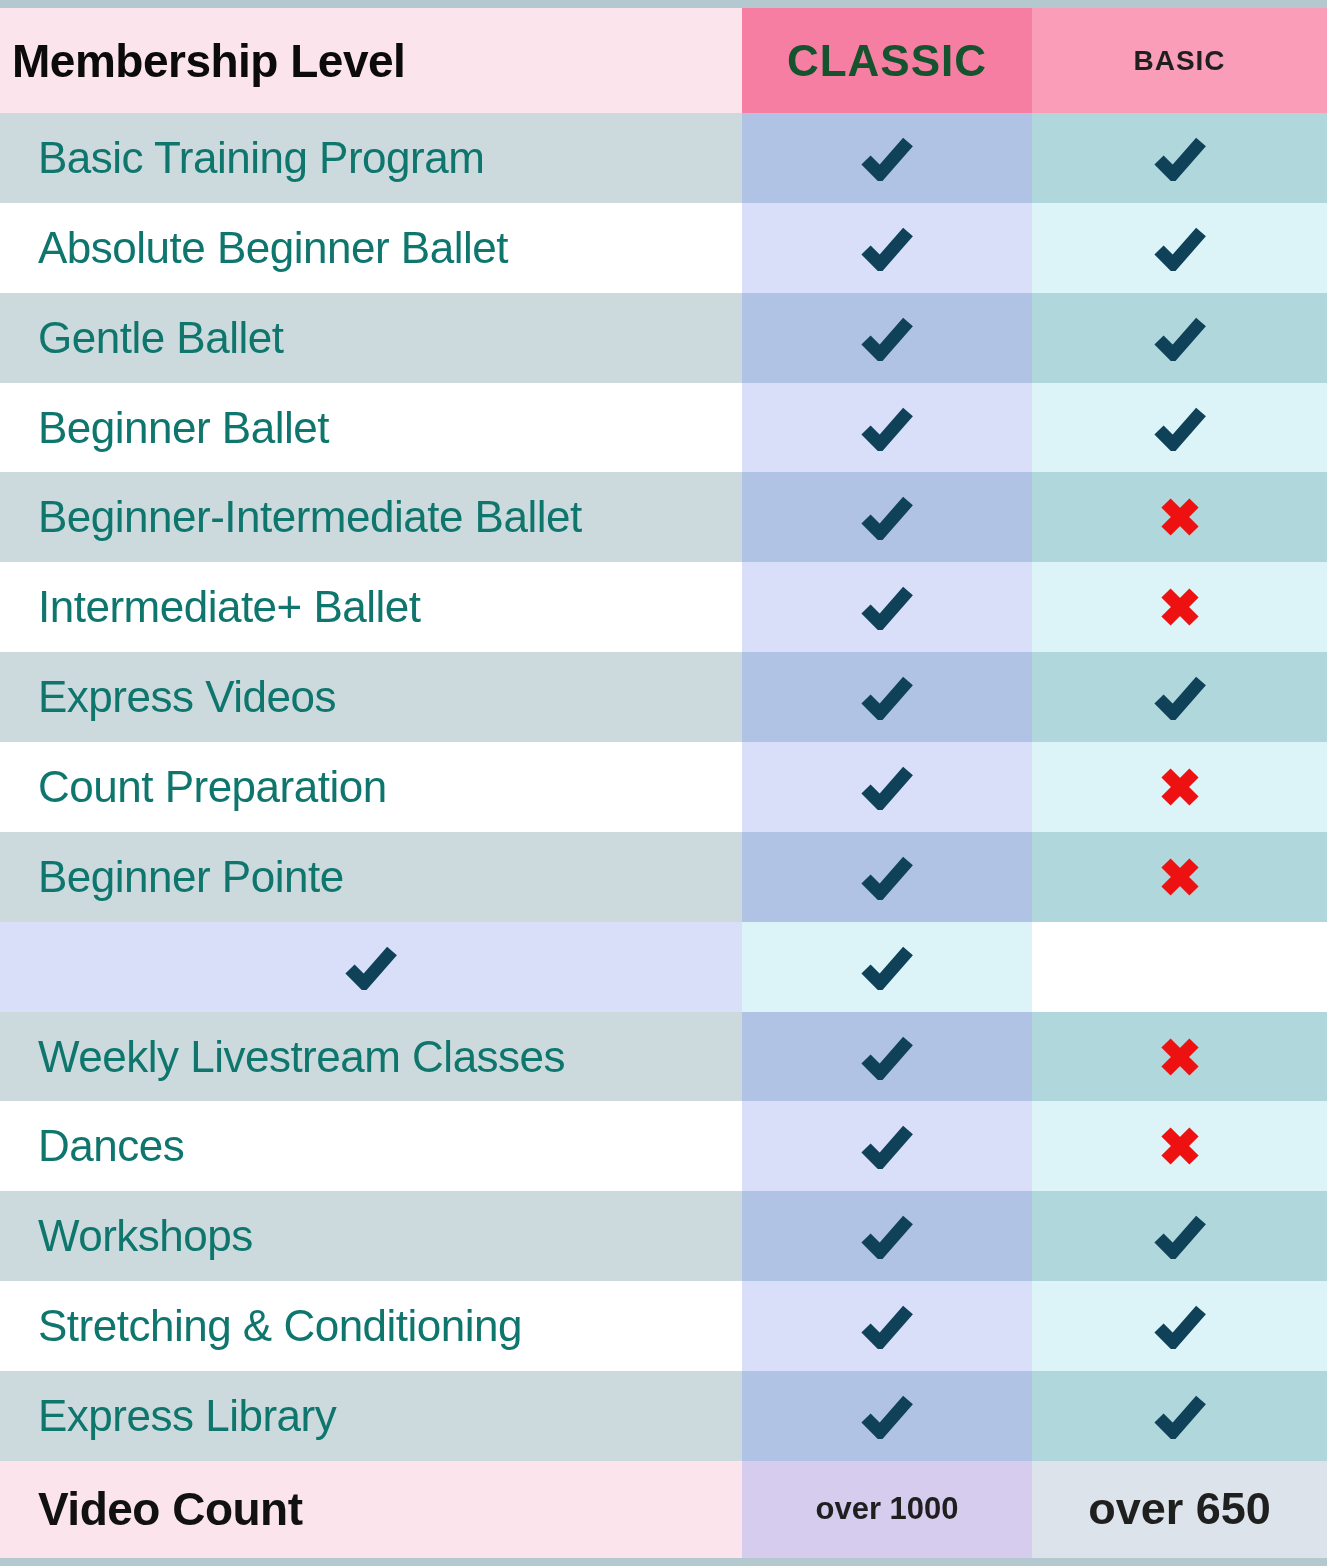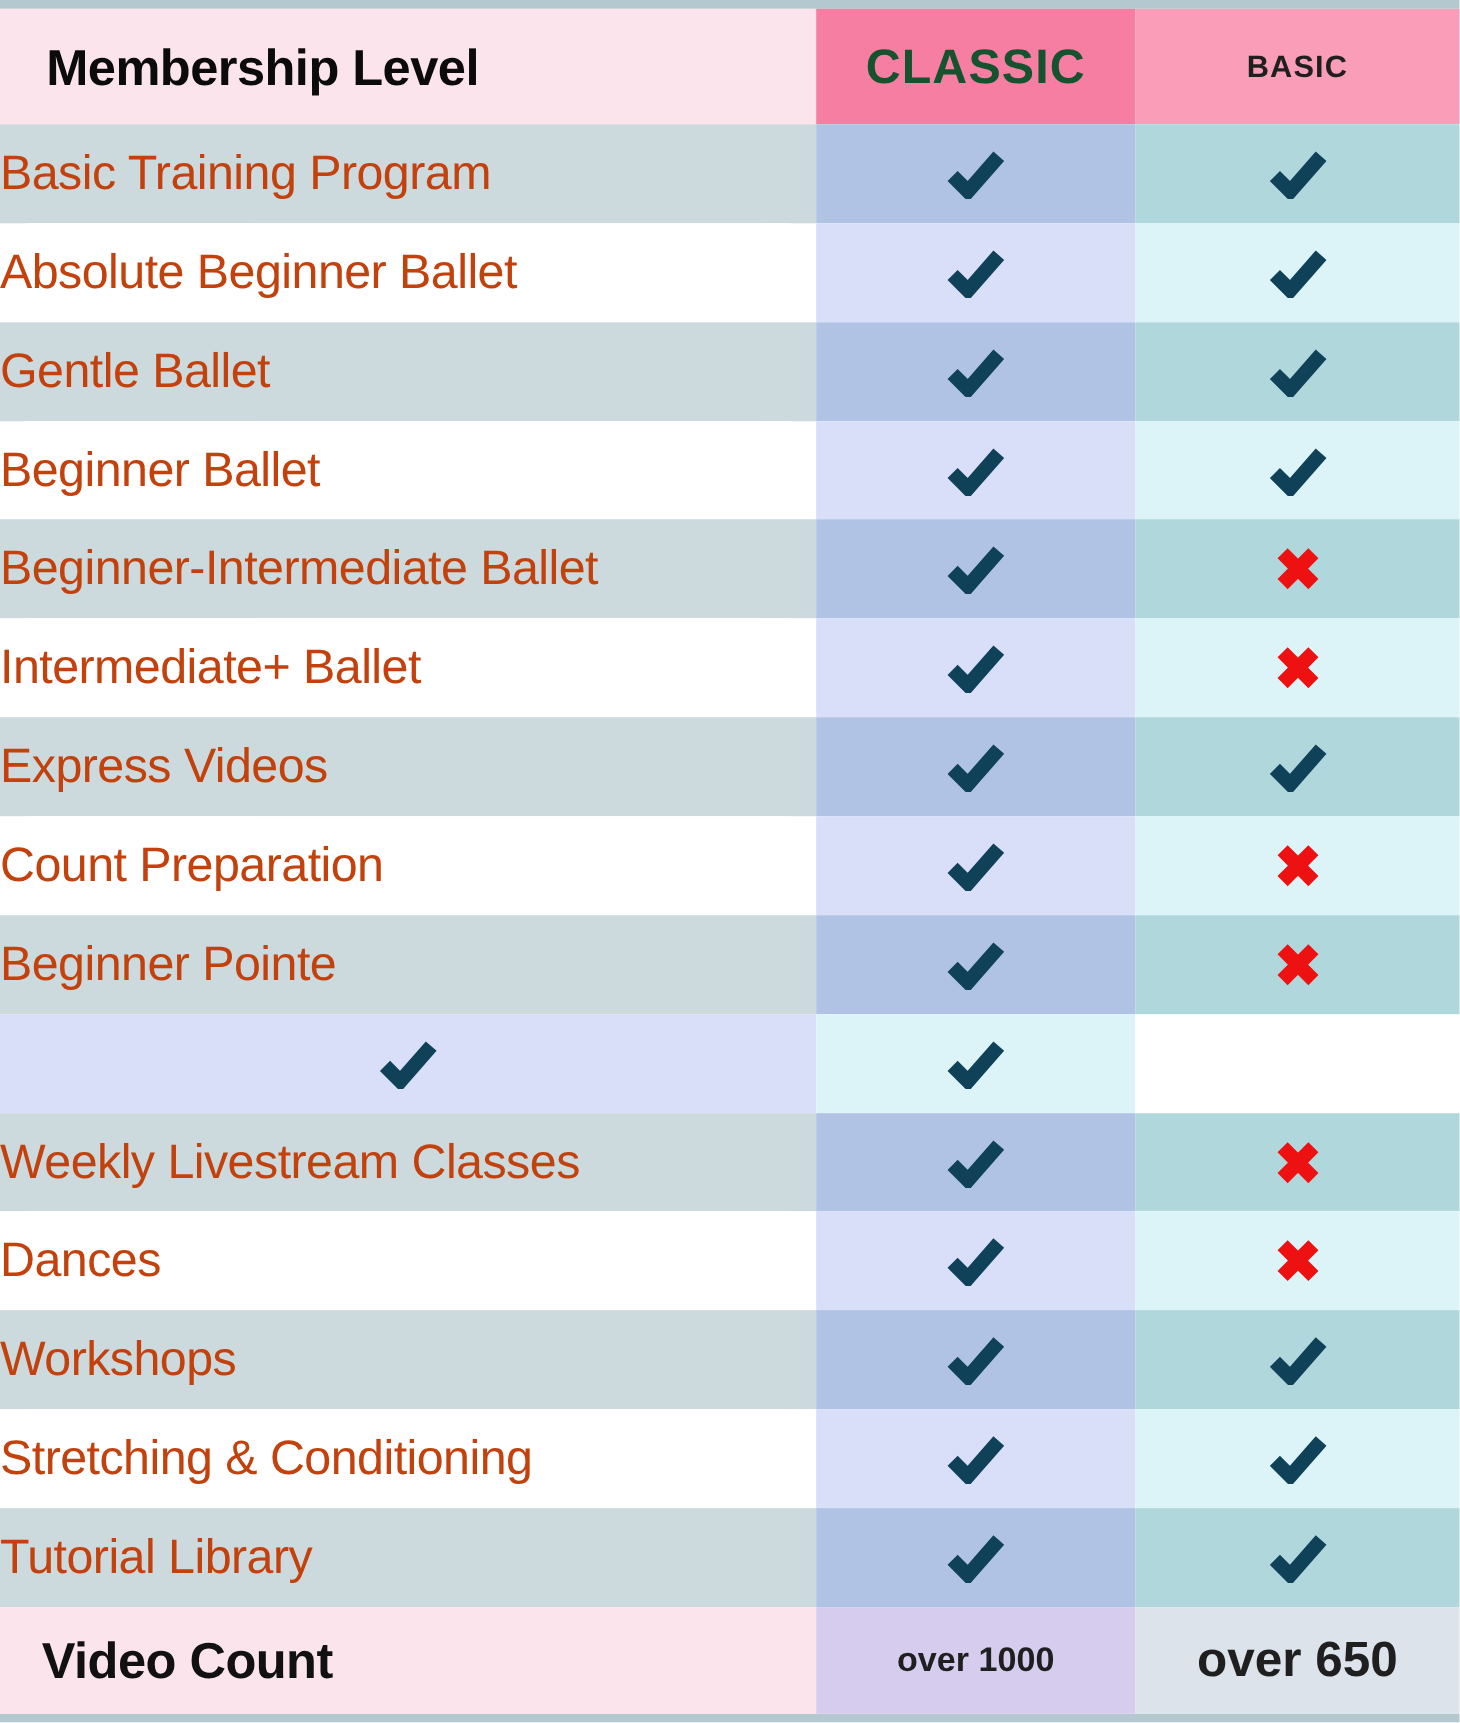--- a/index.html
+++ b/index.html
@@ -9,27 +9,27 @@
     font-family: "Liberation Sans", sans-serif;
     overflow: hidden;
   }
   .strip { width: 100%; height: 8px; background: #b3c9cf; }
   .grid-row { display: grid; grid-template-columns: 742px 290px 295px; width: 1327px; }
   .cell { display: flex; align-items: center; }
   .center { justify-content: center; }
 
   
   .header-row { height: 105px; }
-  .header-label   { background: #fce4ec; color: #0b0b0b; font-weight: bold; font-size: 46px; padding-left: 42px; letter-spacing: -0.5px; }
+  .header-label   { background: #fce4ec; color: #0b0b0b; font-weight: bold; font-size: 46px; padding-left: 12px; letter-spacing: -0.5px; }
   .header-classic { background: #f67ea2; color: #14532d; font-weight: bold; font-size: 44px; letter-spacing: 1px; }
   .header-basic   { background: #f99db8; color: #1f1f1f; font-weight: bold; font-size: 28px; letter-spacing: 1px; }
 
   
   .frow { height: 89.87px; }
-  .label-cell { font-size: 44px; font-weight: 400; color: #c2410c; letter-spacing: -0.5px; }
+  .label-cell { padding-left: 38px; font-size: 44px; font-weight: 400; color: #0f766e; letter-spacing: -0.5px; }
   .frow.odd  .label-cell   { background: #ccdadd; }
   .frow.even .label-cell   { background: #ffffff; border-radius: 27px; }
   .frow.odd  .classic-cell { background: #b0c3e5; }
   .frow.even .classic-cell { background: #d9def9; }
   .frow.odd  .basic-cell   { background: #b0d7db; }
   .frow.even .basic-cell   { background: #dcf4f8; }
   .mark { display: block; }
 
   
   .footer-row { height: 97px; }
@@ -224,21 +224,21 @@
           <path d="M7 25 L21 39 L49 7" fill="none" stroke="#0f4159" stroke-width="13"></path>
         </svg>
       </div>
       <div class="cell center basic-cell">
         <svg class="mark" width="56" height="46" viewBox="0 0 56 46">
           <path d="M7 25 L21 39 L49 7" fill="none" stroke="#0f4159" stroke-width="13"></path>
         </svg>
       </div>
     </div>
     <div class="grid-row frow odd">
-      <div class="cell label-cell">Tutorial Library</div>
+      <div class="cell label-cell">Express Library</div>
       <div class="cell center classic-cell">
         <svg class="mark" width="56" height="46" viewBox="0 0 56 46">
           <path d="M7 25 L21 39 L49 7" fill="none" stroke="#0f4159" stroke-width="13"></path>
         </svg>
       </div>
       <div class="cell center basic-cell">
         <svg class="mark" width="56" height="46" viewBox="0 0 56 46">
           <path d="M7 25 L21 39 L49 7" fill="none" stroke="#0f4159" stroke-width="13"></path>
         </svg>
       </div>

